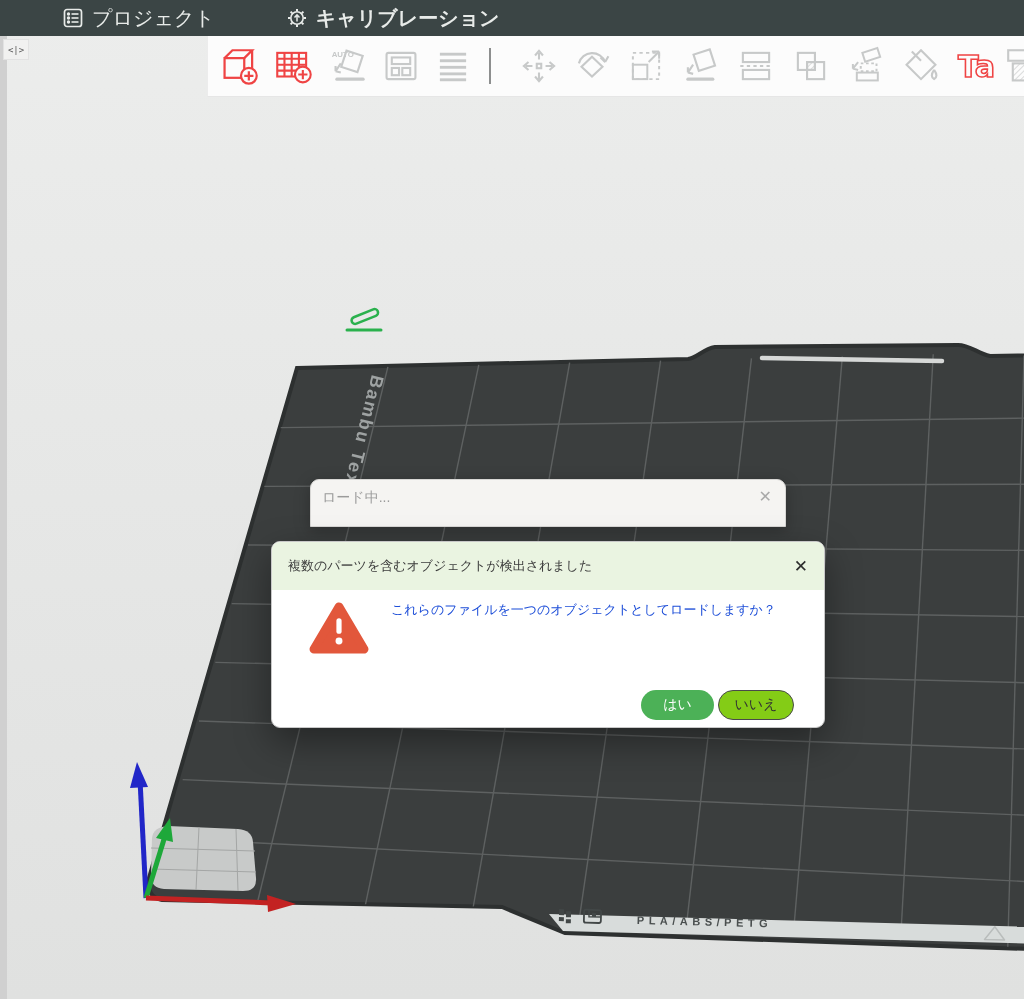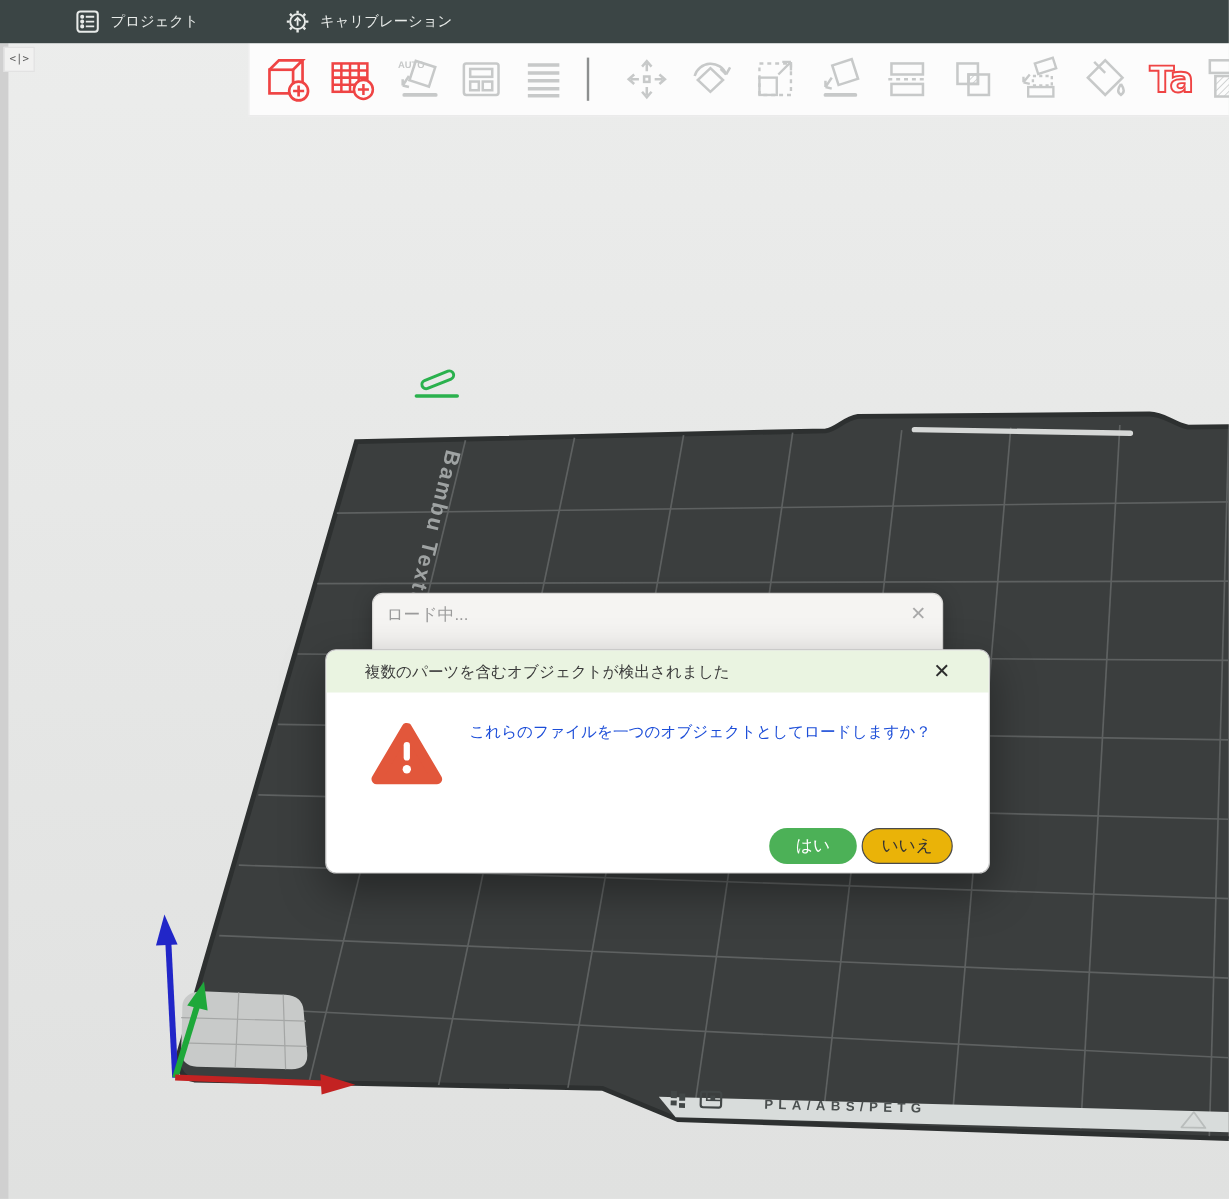--- a/index.html
+++ b/index.html
@@ -1,52 +1,52 @@
 <!DOCTYPE html>
 <html><head>
 <meta charset="utf-8">
 <style>
   html,body{margin:0;padding:0;width:1024px;height:999px;overflow:hidden;
     font-family:"Liberation Sans","DejaVu Sans",sans-serif;
     background:linear-gradient(#ecedec,#e0e1e0);}
   .topbar{position:absolute;left:0;top:0;width:1024px;height:36px;background:#3b4545;z-index:30;
     display:flex;align-items:center;}
-  .topbar .menu-item{display:flex;align-items:center;gap:9px;color:#e8ebe9;font-size:12px;cursor:default;}
+  .topbar .menu-item{display:flex;align-items:center;gap:9px;color:#e8ebe9;font-size:20px;cursor:default;}
   .menu-item.project{margin-left:63px;}
-  .menu-item.calib{margin-left:72px;}
+  .menu-item.calib{margin-left:72px;font-weight:bold;}
   .left-strip{position:absolute;left:0;top:36px;width:7px;height:963px;background:#d0d0d0;z-index:5;}
   .collapse-btn{position:absolute;left:3px;top:39px;width:26px;height:21px;background:#f1f1f0;
     border:1px solid #e2e2e2;z-index:6;font-family:"DejaVu Sans Mono",monospace;font-size:9px;
     color:#5a5a5a;display:flex;align-items:center;justify-content:center;}
   .toolbar{position:absolute;left:207px;top:36px;right:0;height:60px;background:#fcfcfc;
     border-bottom:1px solid #e6e6e6;border-left:1px solid #ececec;z-index:20;}
   .tool-btn{position:absolute;top:3px;width:48px;height:54px;display:flex;align-items:center;
     justify-content:center;background:transparent;border:none;padding:0;}
   .tool-btn.on{color:#ef4444;}
   .tool-btn.off{color:#c7c9c9;}
   .tool-sep{position:absolute;left:281px;top:12px;width:2px;height:36px;background:#8d8f8f;}
   .viewport-svg{position:absolute;left:0;top:0;z-index:1;}
   
-  .loading-dialog{position:absolute;left:310px;top:494px;width:474px;height:46px;background:#f5f4f2;
+  .loading-dialog{position:absolute;left:310px;top:479px;width:474px;height:46px;background:#f5f4f2;
     border:1px solid #d8d7d5;border-radius:9px 9px 0 0;z-index:40;
     box-shadow:0 4px 16px rgba(0,0,0,.25);}
   .loading-title{position:absolute;left:11px;top:9px;font-size:14px;color:#9b9b9b;}
   .loading-close{position:absolute;right:13px;top:7px;font-size:16px;color:#a9a9a9;background:none;border:none;padding:0;}
   .parts-dialog{position:absolute;left:271px;top:541px;width:552px;height:185px;background:#ffffff;
     border:1px solid #c8c8c8;border-radius:9px;z-index:50;box-shadow:0 14px 36px rgba(0,0,0,.38);}
-  .pd-header{height:35px;background:#eaf4e1;border-radius:8px 8px 0 0;display:flex;align-items:center;
-    justify-content:space-between;padding:0 32px;}
+  .pd-header{height:48px;background:#eaf4e1;border-radius:8px 8px 0 0;display:flex;align-items:center;
+    justify-content:space-between;padding:0 16px;}
   .pd-title{font-size:13px;color:#3b3b3b;}
   .pd-close{font-size:17px;color:#2d2d2d;background:none;border:none;padding:0;line-height:1;}
   .warn-icon{position:absolute;left:36px;top:58px;}
   .pd-message{position:absolute;left:119px;top:59px;font-size:13px;color:#1d4ed8;}
   .pd-buttons{position:absolute;right:30px;bottom:7px;display:flex;gap:4px;}
   .btn-yes{width:73px;height:30px;border-radius:15px;background:#4cb157;color:#fff;border:none;
     font-size:14px;font-family:inherit;}
-  .btn-no{width:76px;height:30px;border-radius:15px;background:#eab308;color:#333;border:1px solid #4a4a4a;
+  .btn-no{width:76px;height:30px;border-radius:15px;background:#84cc16;color:#333;border:1px solid #4a4a4a;
     font-size:14px;font-family:inherit;}
 </style>
 </head>
 <body>
 
 <svg class="viewport-svg" width="1024" height="999" viewBox="0 0 1024 999">
   <defs>
     <clipPath id="plateClip">
       <path d="M297,368 L688,359 C697,358 703,349 715,347 L958,345 C970,345 977,353 990,356 L1115,354 L1115,952 L565,933 L502,907 L162,900 Q146,897 149,878 Z"></path>
     </clipPath>

